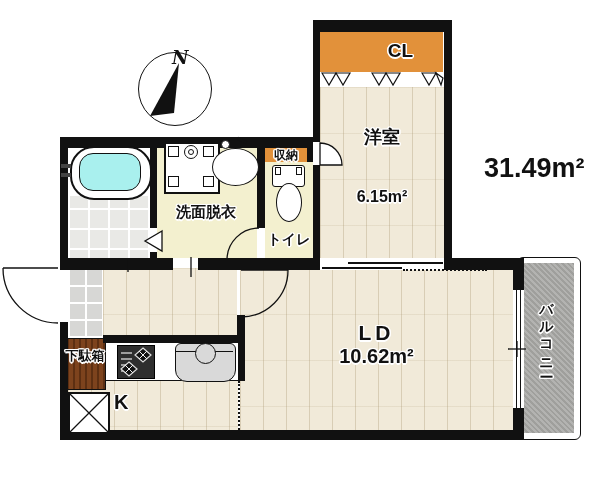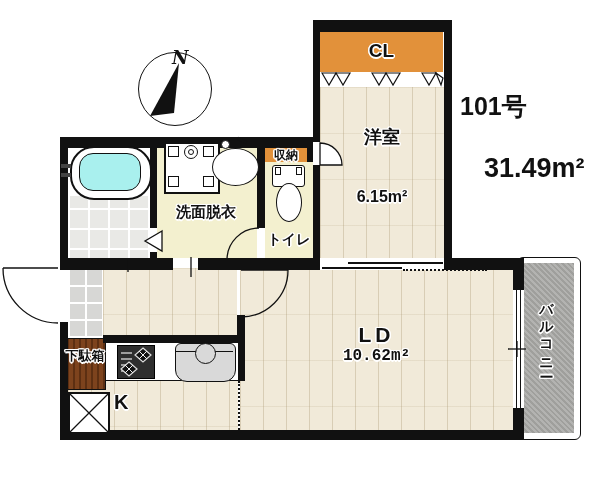--- a/index.html
+++ b/index.html
@@ -173,38 +173,37 @@
   </div>
 
   <div class="abs" style="left:138px;top:50px;width:76px;height:76px;">
     <div class="abs" style="left:0;top:2px;width:72px;height:72px;border:1.5px solid #111;border-radius:50%;background:#fff;"></div>
     <svg class="abs" style="left:0;top:0;" width="76" height="76" viewBox="0 0 76 76">
       <polygon points="41,13 12,66 36,63" fill="#111"></polygon>
     </svg>
     <span class="lbl plain" style="left:34px;top:-3px;font-family:'DejaVu Serif','Liberation Serif',serif;font-style:italic;font-size:18px;">N</span>
   </div>
 
-  <div class="lbl ctr" style="left:320px;top:36px;width:123px;height:30px;font-size:19px;">CL</div>
+  <div class="lbl ctr" style="left:320px;top:36px;width:123px;height:30px;font-size:19px;padding-left:19px;">CL</div>
 
   <div class="abs ctr" style="left:320px;top:141px;width:124px;height:48px;flex-direction:column;gap:39px;">
     <span class="lbl" style="position:static;font-size:18px;">洋室</span>
     <span class="lbl" style="position:static;font-size:16px;">6.15m²</span>
   </div>
 
-  <div class="lbl plain" style="left:460px;top:90px;font-size:25px;">101号</div>
   <div class="lbl plain" style="left:484px;top:153px;font-size:27px;">31.49m²</div>
 
   <div class="lbl ctr" style="left:153px;top:201px;width:106px;height:22px;font-size:15px;">洗面脱衣</div>
   <div class="lbl ctr" style="left:265px;top:147px;width:42px;height:16px;font-size:12px;">収納</div>
   <div class="lbl ctr" style="left:264px;top:230px;width:50px;height:20px;font-size:14px;">トイレ</div>
   <div class="lbl ctr" style="left:56px;top:347px;width:58px;height:18px;font-size:13px;">下駄箱</div>
 
   <div class="abs ctr" style="left:240px;top:320px;width:273px;height:48px;flex-direction:column;">
     <span class="lbl" style="position:static;font-size:21px;letter-spacing:4px;">LD</span>
-    <span class="lbl" style="position:static;font-size:16px;font-family:Liberation Mono, monospace;">10.62m²</span>
+    <span class="lbl" style="position:static;font-size:20px;">10.62m²</span>
   </div>
 
   <div class="abs" style="left:114px;top:391px;width:130px;height:22px;display:flex;align-items:center;gap:24px;">
     <span class="lbl" style="position:static;font-size:20px;">K</span>
   </div>
 
   <div class="lbl vert" style="left:538px;top:293px;font-size:14px;">バルコニー</div>
 
 </div>
 

